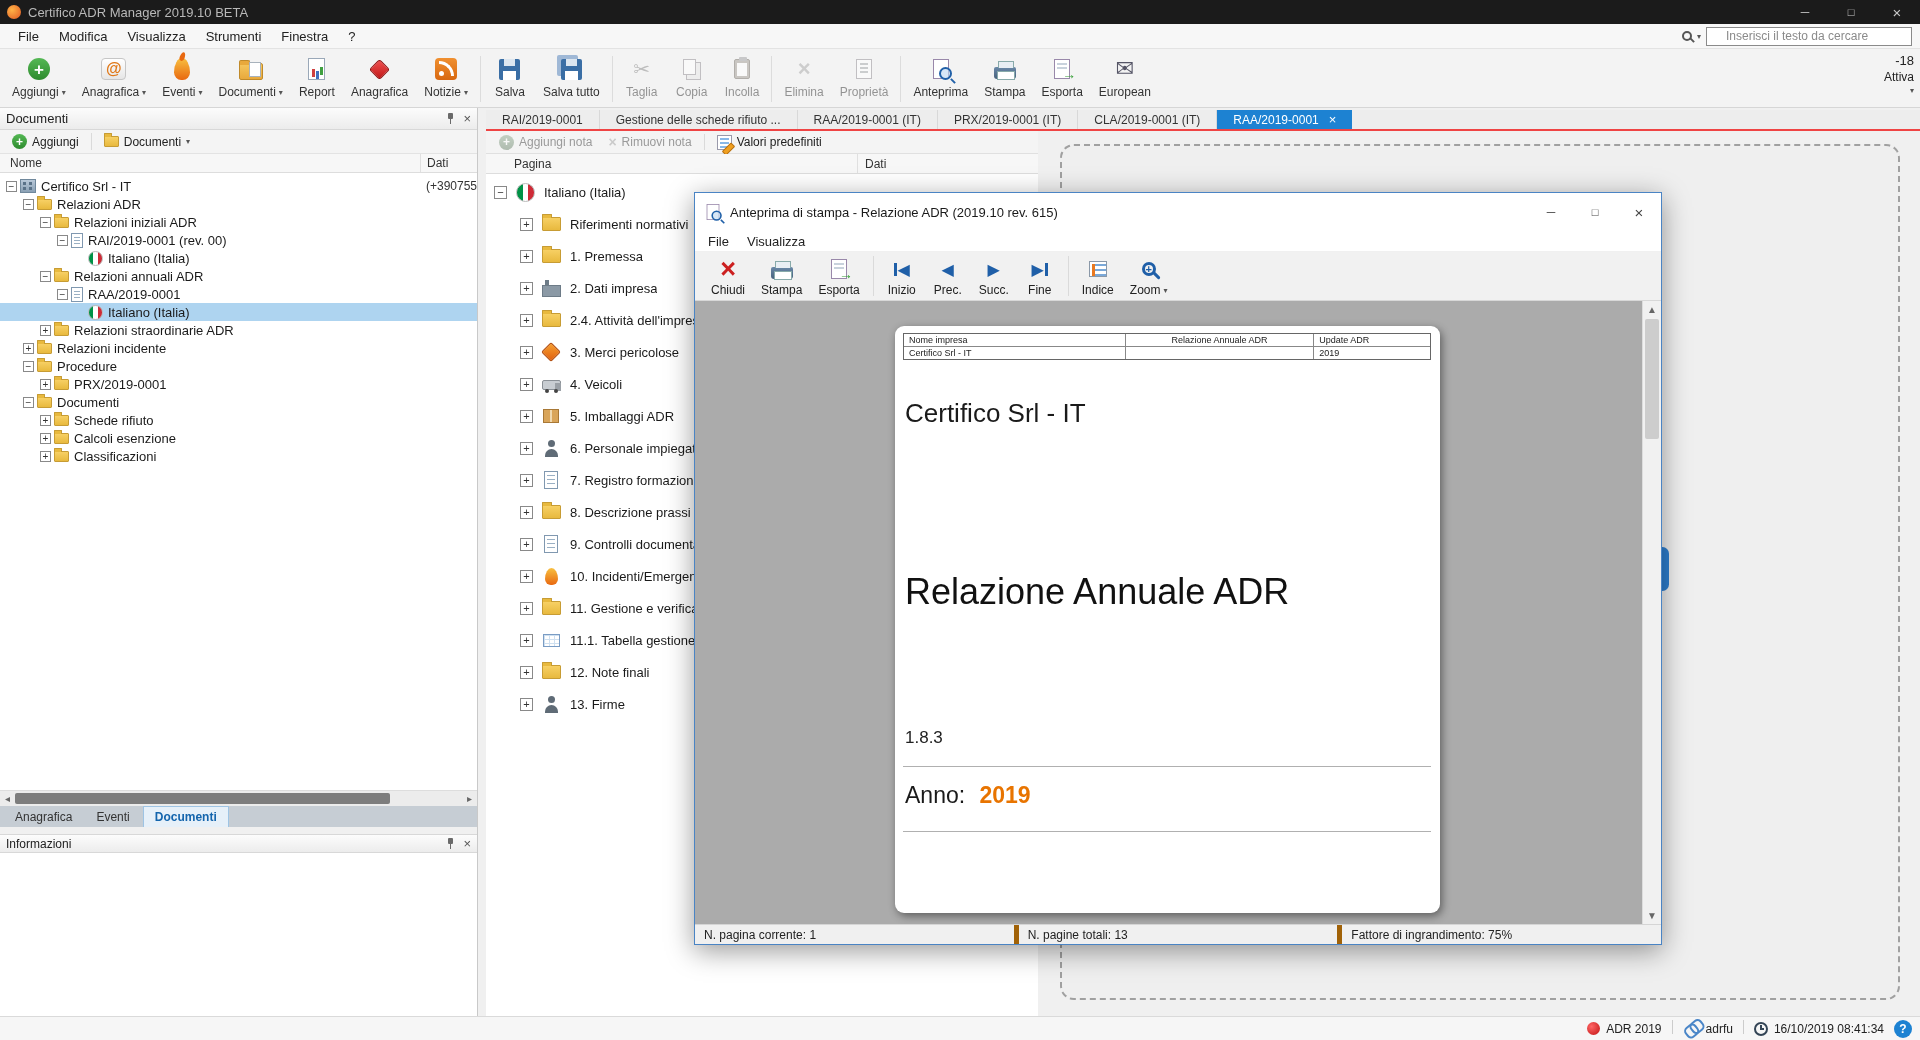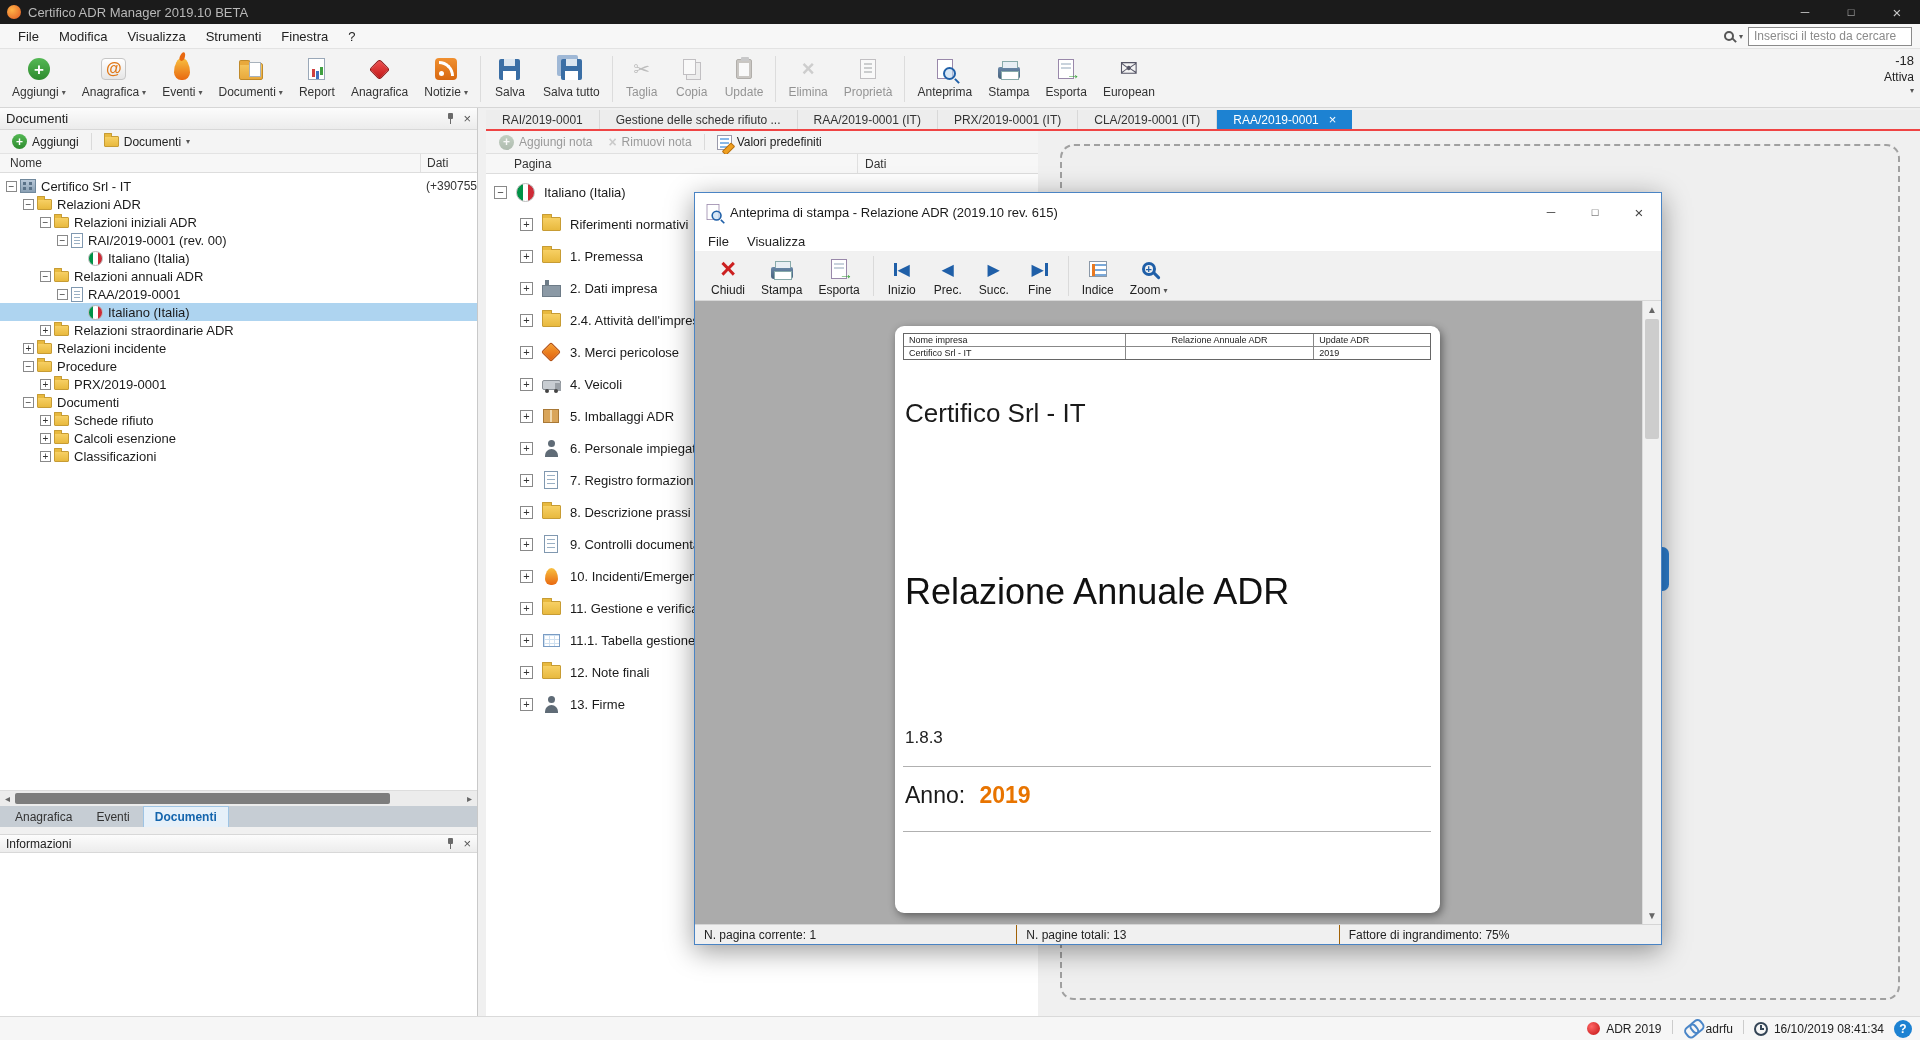--- a/index.html
+++ b/index.html
@@ -16,22 +16,22 @@
   .win-btn { width:46px; height:100%; display:flex; align-items:center; justify-content:center; color:#c9c9c9; }
   .ic-minimize{font-size:12px;} .ic-maximize{font-size:11px;} .ic-close{font-size:15px;}
 
   
   .menubar { position:absolute; top:24px; left:0; right:0; height:25px; background:#f7f7f7;
     border-bottom:1px solid #e3e3e3; display:flex; align-items:center; padding-left:8px; }
   .menu-item { padding:3px 10px; color:#222; font-size:13px; }
   .menubar-right { margin-left:auto; display:flex; align-items:center; gap:5px; margin-right:8px; }
   .ic-search { width:10px;height:10px;border:2px solid #555;border-radius:50%;position:relative;display:inline-block;}
   .ic-search:after { content:"";position:absolute;width:6px;height:2px;background:#555;right:-5px;bottom:-2px;transform:rotate(45deg);}
-  .search-input { width:164px; height:19px; border:1px solid #8a8a8a; background:#fff; font-size:12px;
-    padding:0 5px; color:#333; font-family:inherit; }
+  .search-input { width:206px; height:19px; border:1px solid #8a8a8a; background:#fff; font-size:12px;
+    padding:0 19px; color:#333; font-family:inherit; }
   .search-input::placeholder { color:#8a8a8a; }
 
   
   .ribbon { position:absolute; top:49px; left:0; right:0; height:59px; background:#f3f3f3;
     border-bottom:1px solid #d6d6d6; display:flex; align-items:stretch; padding:2px 0 0 4px; }
   .ribbon-sep { width:1px; background:#dcdcdc; margin:5px 4px; }
   .ribbon-btn { display:flex; flex-direction:column; align-items:center; padding:3px 8px 2px;
     min-width:50px; font-size:12px; color:#333; }
   .ribbon-btn .icon-box { height:30px; display:flex; align-items:center; justify-content:center; }
   .ribbon-btn .lbl { display:flex; align-items:center; gap:3px; margin-top:1px; white-space:nowrap; }
@@ -275,21 +275,21 @@
   .pv-hr.hr1 { top:440px; } .pv-hr.hr2 { top:505px; }
   .pv-anno { position:absolute; top:456px; left:10px; font-size:23px; color:#1a1a1a; }
   .pv-anno .anno-val { color:#e87400; font-weight:bold; margin-left:8px; }
   .dlg-scroll { position:absolute; right:0; top:0; bottom:0; width:19px; background:#f1f1f1; border-left:1px solid #ddd; }
   .dlg-scroll .scroll-arrow { width:18px; height:17px; }
   .dlg-scroll .scroll-arrow.up { top:0; left:0; }
   .dlg-scroll .scroll-arrow.down { top:auto; bottom:0; left:0; }
   .vthumb { position:absolute; left:2px; right:2px; top:18px; height:120px; background:#cdcdcd; border-radius:2px; }
   .dlg-status { position:absolute; left:0; right:0; bottom:0; height:20px; background:#f0f0f0;
     border-top:1px solid #d5d5d5; display:flex; font-size:12px; color:#222; }
-  .dlg-status .cell { flex:1; border-right:1px solid #a16207; padding:3px 9px; white-space:nowrap; overflow:hidden; }
+  .dlg-status .cell { flex:1; border-right:5px solid #a16207; padding:3px 9px; white-space:nowrap; overflow:hidden; }
   .dlg-status .cell:last-child { border-right:none; }
 </style>
 </head>
 <body>
 
 <div class="app">
 
   <div class="titlebar">
     <span class="app-logo"></span>
     <span>Certifico ADR Manager 2019.10 BETA</span>
@@ -417,21 +417,21 @@
           </div>
           <div class="lbl">
             <span>Copia</span>
           </div>
         </div>
         <div class="ribbon-btn disabled">
           <div class="icon-box">
             <span class="ic ic-paste"></span>
           </div>
           <div class="lbl">
-            <span>Update</span>
+            <span>Incolla</span>
           </div>
         </div>
         <div class="ribbon-sep"></div>
         <div class="ribbon-btn disabled">
           <div class="icon-box">
             <span class="ic ic-delete-x">×</span>
           </div>
           <div class="lbl">
             <span>Elimina</span>
           </div>

